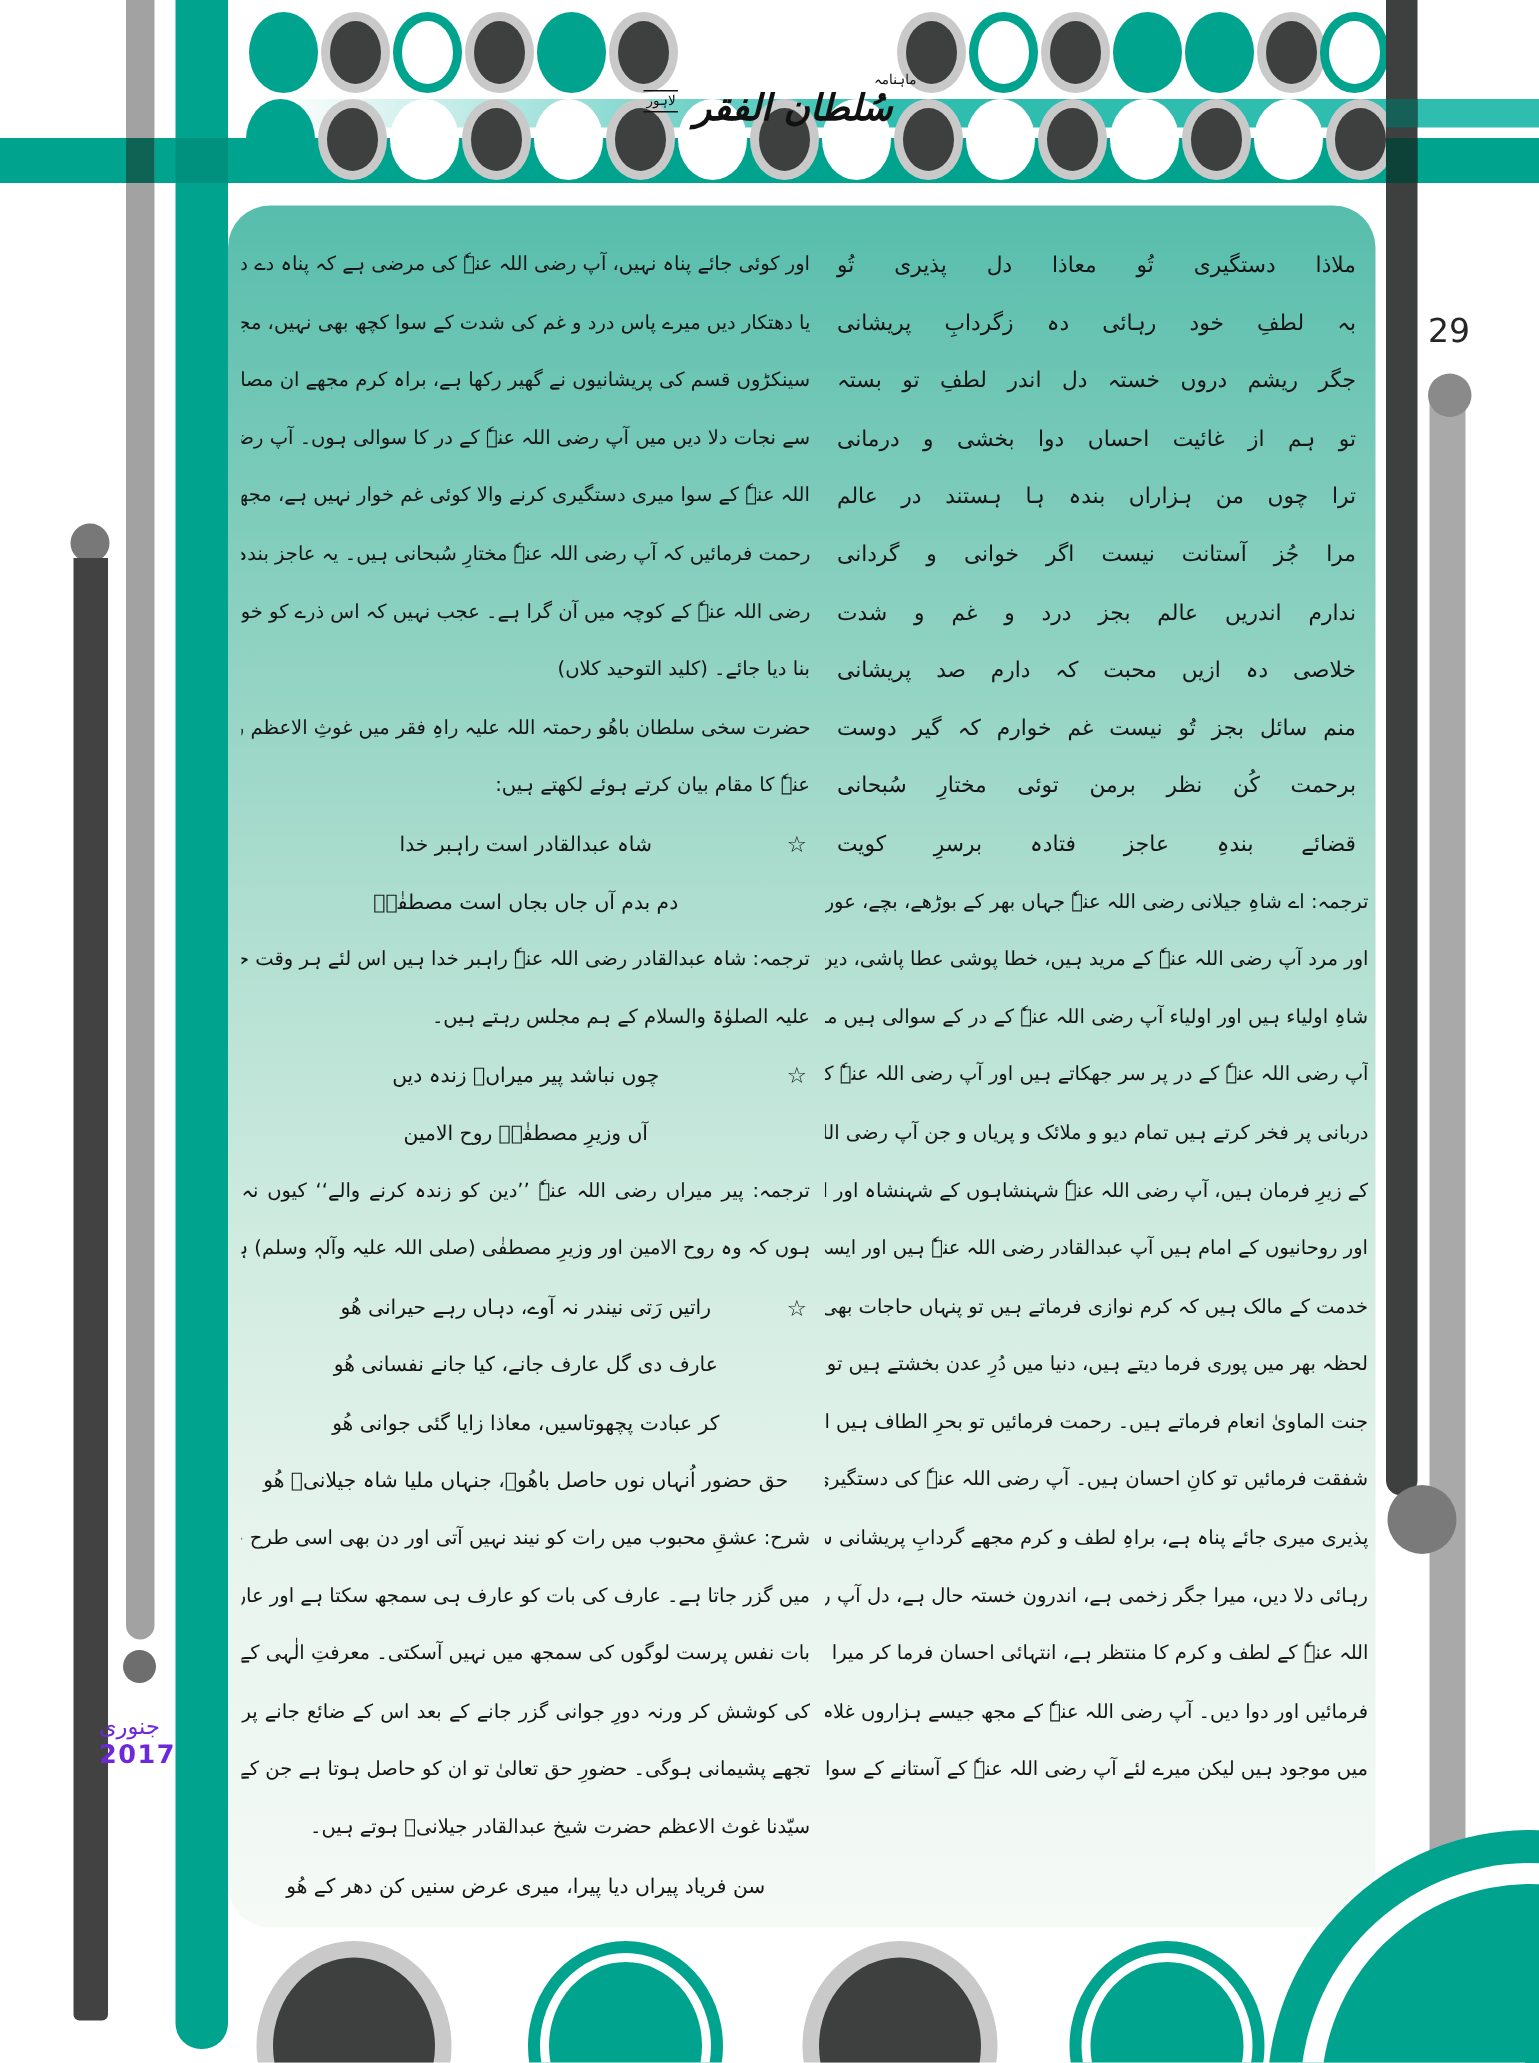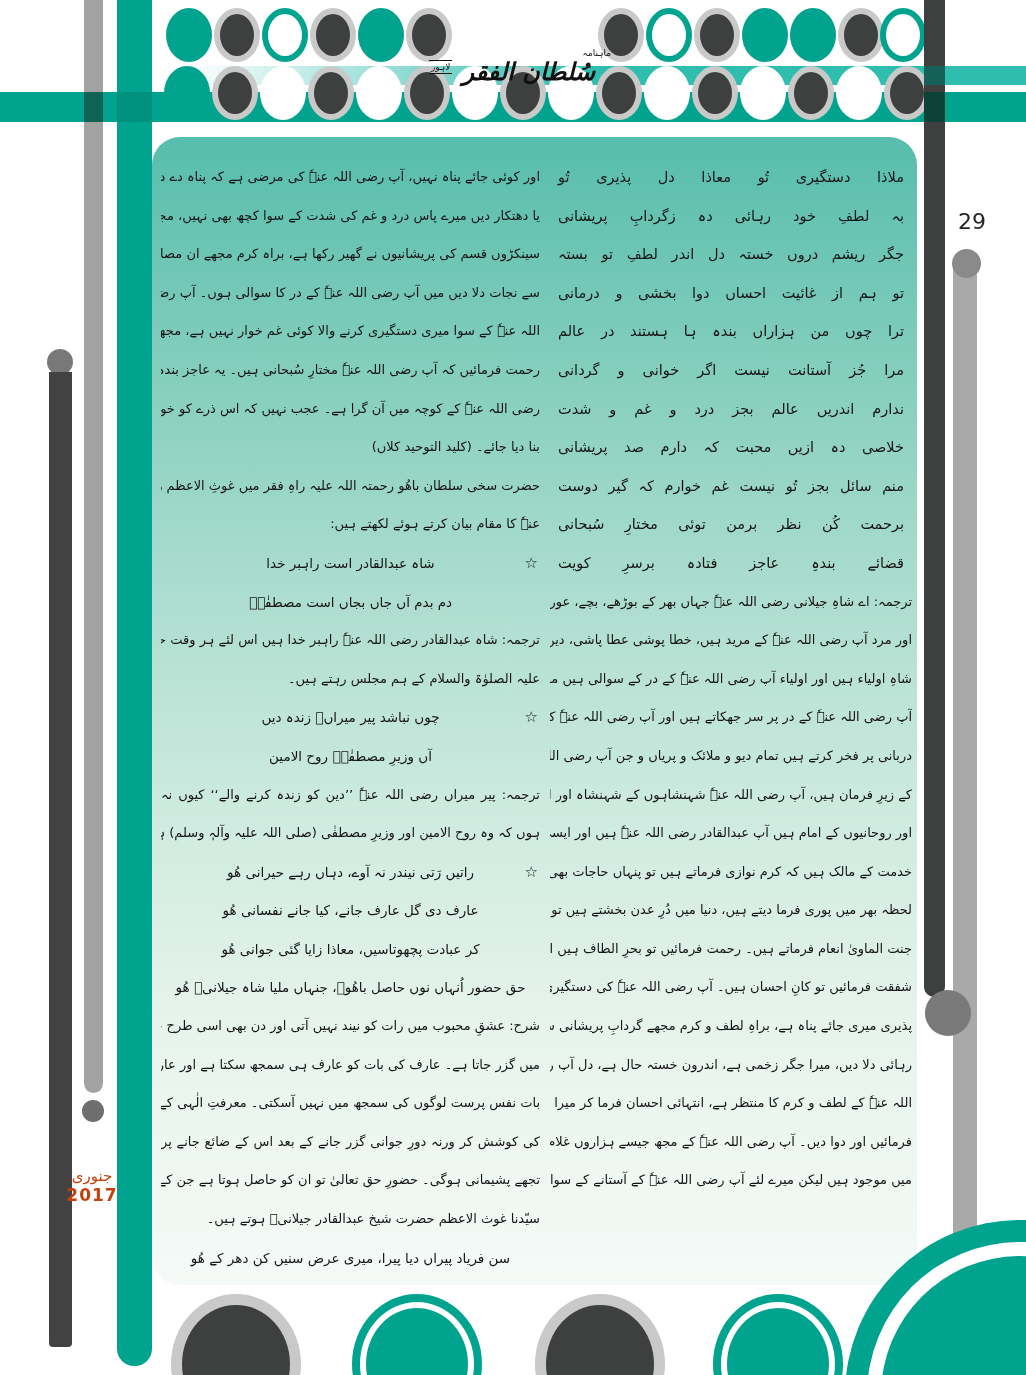--- a/index.html
+++ b/index.html
@@ -39,22 +39,22 @@
   .c.big.teal-ring2{background:#00a48e;}
   .c.big.teal-ring2::before{inset:8px;border:6px solid #ffffff;background:transparent;}
   
   #masthead{left:429px;top:4px;width:180px;height:60px;text-align:right;direction:rtl;color:#111;margin-top:40px;}
   #masthead .pre{position:absolute;right:-2px;top:4px;font-size:9px;}
   #masthead .ttl{position:absolute;right:14px;left:26px;top:14px;font-size:24px;font-weight:bold;
                  font-style:italic;white-space:nowrap;}
   #masthead .suf{position:absolute;left:0;top:16px;font-size:9px;border-top:1px solid #111;
                  border-bottom:1px solid #111;padding:1px 2px;}
   
-  #page-number{left:946px;top:209px;width:40px;text-align:right;font-size:22px;color:#262626;}
-  #issue-date{left:66px;top:1142px;width:52px;text-align:center;color:#c2410c;direction:rtl;margin-top:25px;}
+  #page-number{left:946px;top:209px;width:40px;text-align:center;font-size:22px;color:#262626;}
+  #issue-date{left:66px;top:1142px;width:52px;text-align:left;color:#6d28d9;direction:rtl;}
   #issue-date .m{font-size:15px;}
   #issue-date .y{font-size:17px;font-weight:bold;letter-spacing:1px;direction:ltr;}
   
   #panel{left:152px;top:137px;width:765px;height:1148px;border-radius:28px;
          background:linear-gradient(180deg,#57bdac 0%,#7fccbb 18%,#a9dccd 38%,#cdeadf 58%,#e7f4ed 78%,#f5faf7 100%);}
   .col{position:absolute;top:158px;direction:rtl;color:#151515;}
   #col-right{left:550px;width:362px;}
   #col-left{left:161px;width:379px;}
   .line{height:38.6px;line-height:38.6px;overflow:hidden;white-space:nowrap;position:relative;
         font-size:13px;text-align:justify;text-align-last:justify;}

